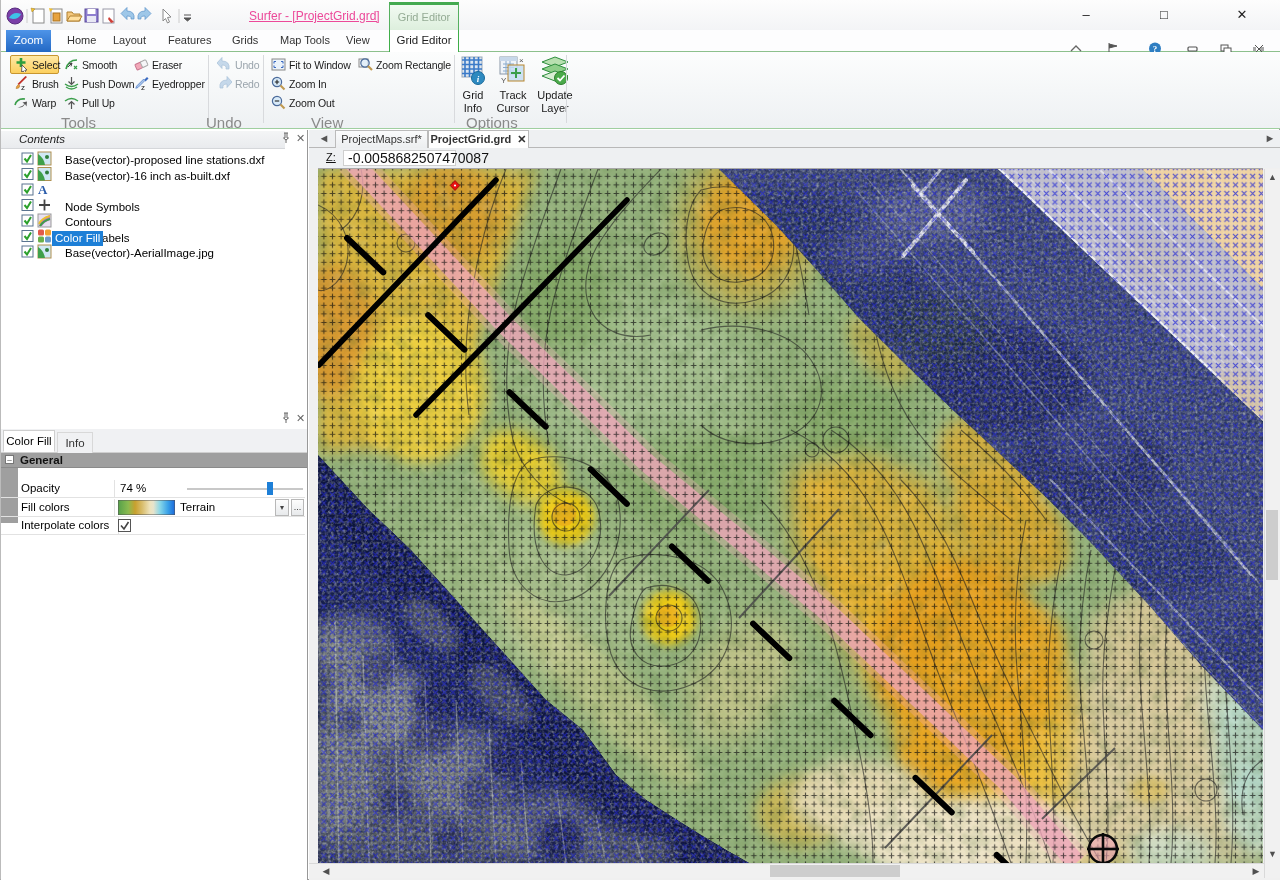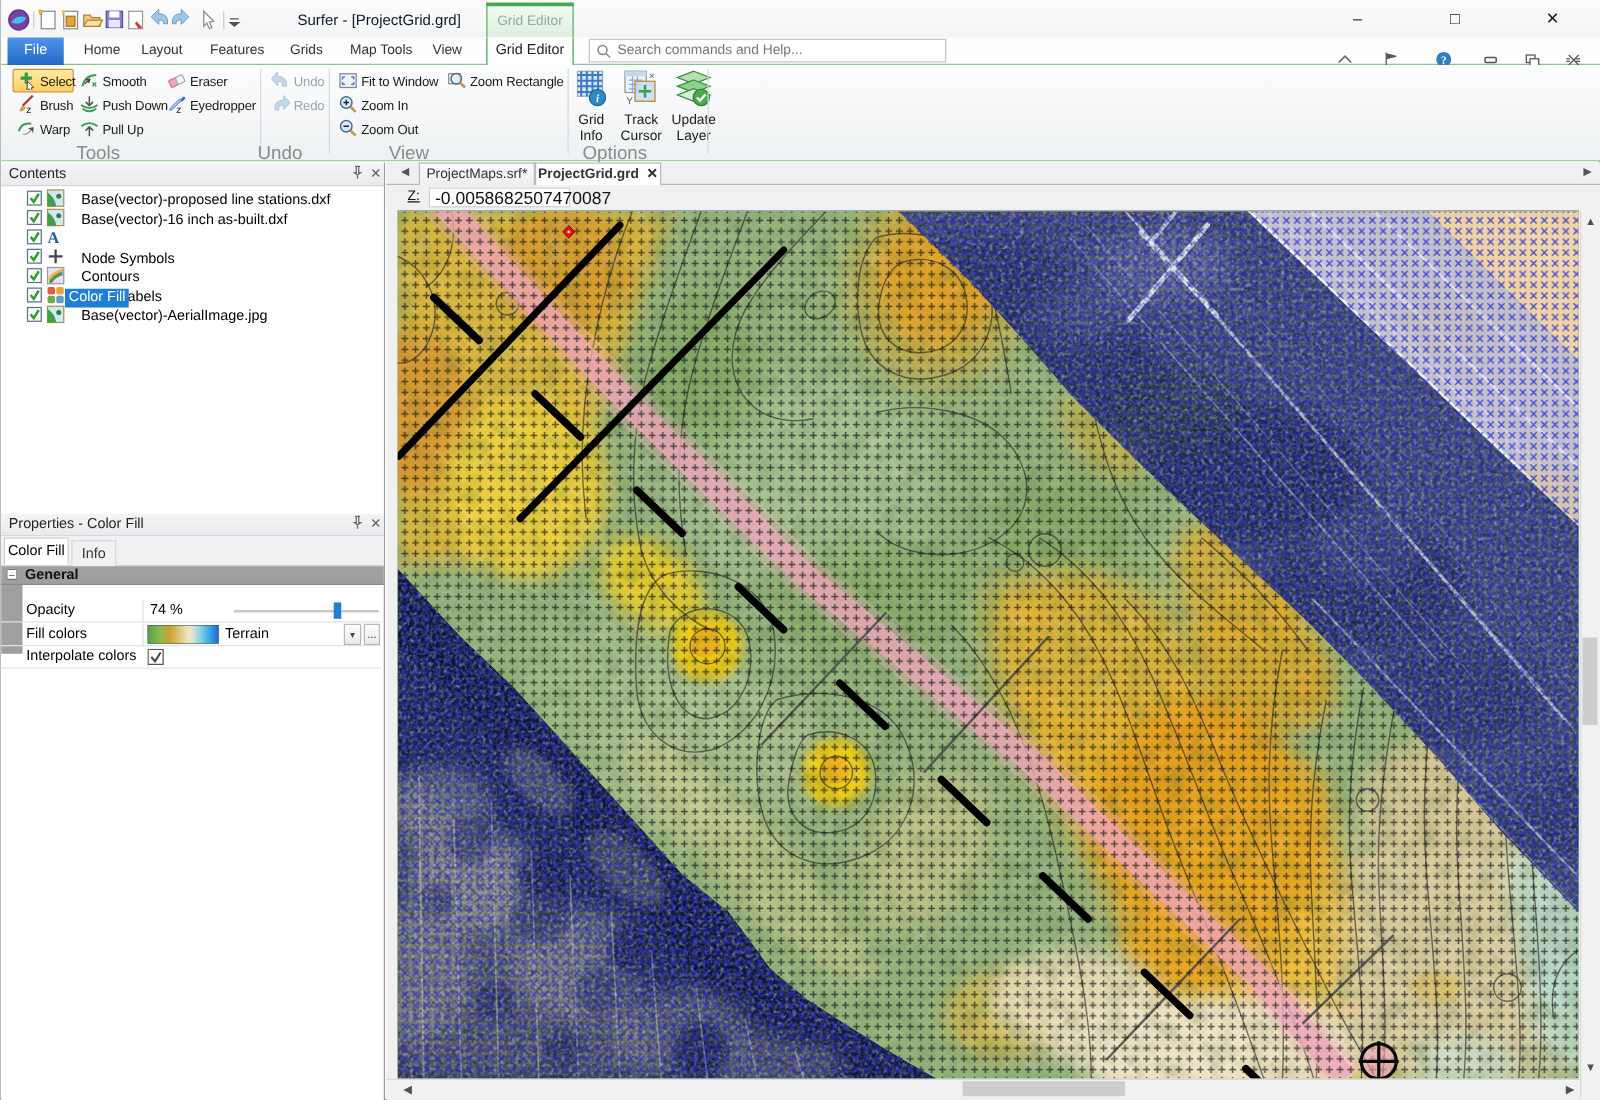--- a/index.html
+++ b/index.html
@@ -1,42 +1,42 @@
 <!DOCTYPE html>
 <html><head>
 <meta charset="utf-8">
 <style>
 *{margin:0;padding:0;box-sizing:border-box;}
 html,body{width:1280px;height:880px;overflow:hidden;font-family:"Liberation Sans",sans-serif;background:#fff;}
 .abs{position:absolute;}
 #app{position:relative;width:1280px;height:880px;border-right:1px solid #9a9a9a;border-bottom:1px solid #9a9a9a;border-left:1px solid #bbb;}
 
 #titlebar{left:0;top:0;width:1280px;height:30px;background:linear-gradient(#fdfdfd,#f3f4f6);}
-#title{left:237px;top:9px;font-size:12px;color:#0f172a;}
+#title{left:248px;top:9px;font-size:12px;color:#ec4899;text-decoration:underline;}
 .winbtn{top:5px;width:46px;height:20px;text-align:center;font-size:13px;color:#222;line-height:20px;font-weight:400;}
 
 #ctxhdr{left:388px;top:2px;width:70px;height:28px;background:linear-gradient(#f2faf2,#ddefdd);border:1px solid #55b05f;border-bottom:none;border-top:3px solid #44aa50;color:#94ab94;font-size:11px;text-align:center;line-height:24px;}
 
 #tabrow{left:0;top:30px;width:1280px;height:22px;background:#fdfdfe;border-bottom:1px solid #8cc08c;}
 #filetab{left:5px;top:30px;width:45px;height:22px;background:linear-gradient(#4e94e8,#2368c4);color:#fff;font-size:11.5px;text-align:center;line-height:21px;}
 .rtab{top:30px;height:22px;font-size:11px;color:#333;line-height:21px;}
 #gridedtab{left:388px;top:30px;width:70px;height:22px;background:#fff;border-left:1px solid #3fae49;border-right:1px solid #3fae49;color:#222;font-size:11.5px;text-align:center;line-height:20px;}
 #searchbox{left:470px;top:31px;width:286px;height:19px;background:#fff;border:1px solid #c6c6c6;font-size:11px;color:#777;line-height:17px;}
 #searchbox span{margin-left:22px;}
 
 #ribbon{left:0;top:52px;width:1280px;height:77px;background:linear-gradient(#fcfdfd,#eef1f3);border-bottom:1px solid #9fcf9f;}
 .rgsep{top:55px;width:1px;height:68px;background:#d8dadd;}
 .glabel{font-size:15px;color:#8a8a8a;text-align:left;}
 .rbtn{font-size:10.5px;color:#1a1a1a;white-space:nowrap;letter-spacing:-0.15px;}
 .rico{display:inline-block;width:15px;height:15px;vertical-align:-3px;margin-right:3px;}
 #selbtn{left:9px;top:55px;width:49px;height:19px;background:linear-gradient(#ffe8a6,#fcd05e);border:1px solid #c79630;border-radius:2px;}
 .bigbtn{text-align:center;font-size:11px;color:#1a1a1a;line-height:13px;}
 
 #leftpanel{left:0;top:130px;width:307px;height:750px;background:#fff;border-right:1px solid #989898;}
-.phdr{width:306px;height:18px;background:linear-gradient(#f4f5f6,#e9ebee);border-bottom:1px solid #d5d7da;font-size:11.5px;color:#222;line-height:17px;padding-left:6px;}
+.phdr{width:284px;height:18px;background:linear-gradient(#f4f5f6,#e9ebee);border-bottom:1px solid #d5d7da;font-size:11.5px;color:#222;line-height:17px;padding-left:18px;font-style:italic;}
 .pinx{position:absolute;font-size:11px;color:#555;}
 .trow{position:absolute;height:15px;font-size:11.5px;color:#000;line-height:15px;padding-left:11px;}
 .ptab{position:absolute;height:22px;font-size:11.5px;line-height:21px;text-align:center;}
 #pgrid{position:absolute;left:0px;top:453px;width:304px;}
 .prow{position:absolute;left:0;width:304px;height:18px;border-bottom:1px solid #e2e2e2;font-size:11.5px;margin-top:12px;}
 .plab{position:absolute;left:18px;width:96px;height:18px;line-height:17px;border-right:1px solid #e2e2e2;padding-left:2px;color:#000;}
 
 #mapregion{left:308px;top:130px;width:972px;height:750px;background:#f0f0f0;}
 #doctabs{left:308px;top:130px;width:972px;height:18px;background:#eef0f2;border-bottom:1px solid #b8b8b8;}
 .dtab{position:absolute;top:130px;height:18px;font-size:11px;line-height:17px;color:#333;}
@@ -91,32 +91,28 @@
       <path d="M179 9 h7 M179 12 l3.5 3 3.5 -3 z" stroke="#555" fill="#555" stroke-width="1"></path>
     </svg>
   </div>
   <div id="title" class="abs">Surfer - [ProjectGrid.grd]</div>
   <div id="ctxhdr" class="abs">Grid Editor</div>
   <div class="winbtn abs" style="left:1062px;">–</div>
   <div class="winbtn abs" style="left:1140px;">□</div>
   <div class="winbtn abs" style="left:1218px;">✕</div>
 
   <div id="tabrow" class="abs"></div>
-  <div id="filetab" class="abs">File</div>
+  <div id="filetab" class="abs">Zoom</div>
   <div class="rtab abs" style="left:66px;">Home</div>
   <div class="rtab abs" style="left:112px;">Layout</div>
   <div class="rtab abs" style="left:167px;">Features</div>
   <div class="rtab abs" style="left:231px;">Grids</div>
   <div class="rtab abs" style="left:279px;">Map Tools</div>
   <div class="rtab abs" style="left:345px;">View</div>
   <div id="gridedtab" class="abs">Grid Editor</div>
-  <div id="searchbox" class="abs"><svg style="position:absolute;left:5px;top:3px;" width="12" height="12">
-        <circle cx="5" cy="5" r="3.6" fill="none" stroke="#888" stroke-width="1.2"></circle>
-        <line x1="7.8" y1="7.8" x2="11" y2="11" stroke="#888" stroke-width="1.2"></line>
-      </svg><span>Search commands and Help...</span></div>
   <div class="abs" style="left:1068px;top:41px;"><svg width="200" height="13">
     <path d="M2 9 l5 -5 5 5" fill="none" stroke="#666" stroke-width="1.3"></path>
     <path d="M40 1 v11 M40 2 l8 2 -8 2" stroke="#555" fill="#555"></path>
     <circle cx="86" cy="6.5" r="6" fill="#2e7ec2"></circle>
         <text x="86" y="10" font-size="9" fill="#fff" text-anchor="middle" font-weight="bold" font-family="Liberation Serif">?</text>
     <rect x="119" y="5" width="9" height="4" rx="1" fill="none" stroke="#555" stroke-width="1.2"></rect>
     <g stroke="#555" fill="none">
           <rect x="152" y="3" width="7" height="6"></rect>
           <rect x="155" y="6" width="7" height="6" fill="#fff"></rect>
         </g>
@@ -318,21 +314,20 @@
           <rect x="0" y="7" width="6" height="6" rx="1.5" fill="#6ab04a"></rect>
           <rect x="7" y="7" width="6" height="6" rx="1.5" fill="#6a9ac8"></rect>
         </g>
       <g transform="translate(1,94)">
           <rect width="13" height="13" fill="#cfe8f4" stroke="#b09050"></rect>
           <path d="M0 2 q6 4 7 11 l-7 0 z" fill="#3fa04a"></path>
           <circle cx="9" cy="5" r="2" fill="#2e7e3a"></circle>
         </g>
     </g>
   </svg>
-  <div class="phdr abs" style="left:0;top:411px;">Properties - Color Fill</div>
   <div class="pinx abs" style="left:280px;top:412px;"><svg width="10" height="12">
         <path d="M3 1 h4 M4 1 v5 h-1.5 l2.5 2 2.5 -2 H6 V1 M5 8 v3" stroke="#666" fill="none"></path>
       </svg></div>
   <div class="pinx abs" style="left:295px;top:412px;color:#666;">✕</div>
   <div id="proptabs" class="abs" style="left:0;top:429px;width:306px;height:24px;background:#f0f1f3;border-bottom:1px solid #cfcfcf;"></div>
   <div class="ptab abs" style="left:2px;top:430px;width:52px;background:#fff;border:1px solid #cfcfcf;border-bottom:1px solid #fff;">Color Fill</div>
   <div class="ptab abs" style="left:56px;top:432px;width:36px;background:#f0f1f3;border:1px solid #d8d8d8;border-bottom:none;color:#333;">Info</div>
   <div id="propbody" class="abs">
     <div class="abs" style="left:0;top:453px;width:306px;height:15px;background:#9f9f9f;border-bottom:1px solid #8a8a8a;">
       <span style="position:absolute;left:4px;top:2px;width:9px;height:9px;background:#fff;border:1px solid #777;font-size:8px;line-height:8px;text-align:center;color:#333;">–</span>

